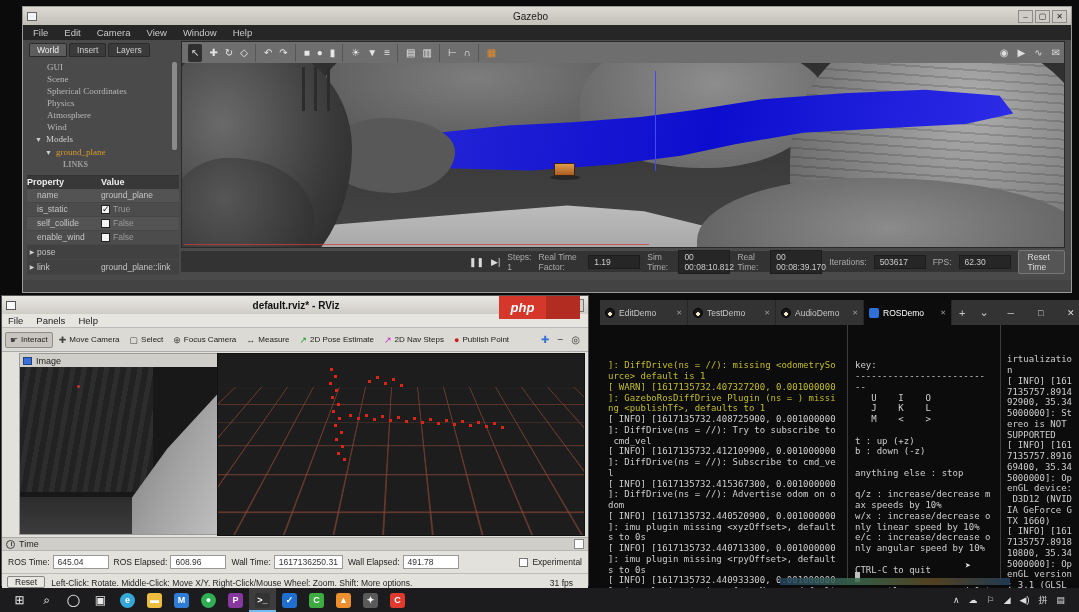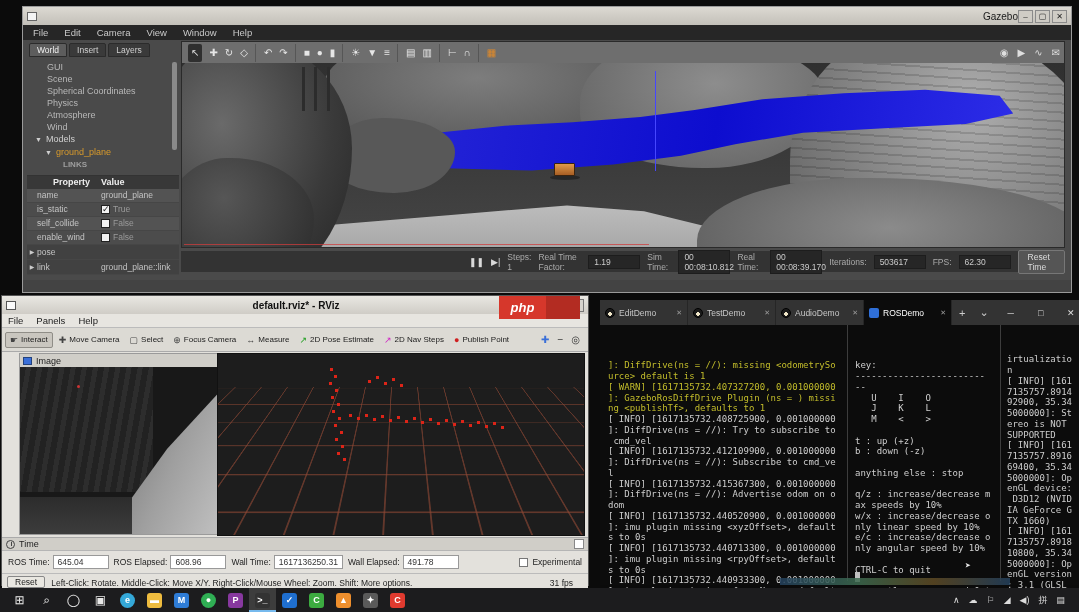--- a/index.html
+++ b/index.html
@@ -3,42 +3,42 @@
 <meta charset="utf-8">
 <style>
   * { box-sizing: border-box; margin: 0; padding: 0; }
   body { margin:0; background:#000; font-family:"Liberation Sans", sans-serif; }
   #screen { position:relative; width:1079px; height:612px; background:#0b0b0b; overflow:hidden; }
 
   
   #gazebo { position:absolute; left:22px; top:6px; width:1050px; height:287px; background:#434343; border:1px solid #9a9a9a; }
   .gz-titlebar { height:18px; background:linear-gradient(#dcd9d2,#c3c0b9); display:flex; align-items:center; padding:0 4px; font-size:10px; color:#1a1a1a; }
   .gz-titlebar .win-ic { width:10px; height:9px; background:#f4f4f4; border:1px solid #666; margin-right:6px; }
-  .gz-title { flex:1; text-align:right; }
+  .gz-title { flex:1; text-align:center; }
   .winbtns { display:flex; gap:2px; }
   .winbtns span { width:15px; height:13px; background:#cfccc5; border:1px solid #8a8a8a; font-size:8px; display:flex; align-items:center; justify-content:center; color:#222; }
   .gz-menubar { height:15px; background:#262626; display:flex; align-items:center; gap:16px; padding-left:10px; font-size:9.5px; color:#c9c9c9; }
   .gz-menubar span { cursor:default; }
   .gz-body { position:relative; height:240px; background:#4a4a4a; }
 
   
   .gz-left { position:absolute; left:4px; top:2px; width:152px; bottom:4px; background:#4a4a4a; }
   .gz-tabs { display:flex; gap:2px; padding:1px 2px; }
   .gz-tab { font-size:8.5px; color:#cfcfcf; background:#3a3a3a; border:1px solid #2b2b2b; padding:1px 7px; border-radius:2px 2px 0 0; }
   .gz-tab.active { background:#5d5d5d; color:#f0f0f0; }
-  .gz-tree { position:relative; padding:3px 0 2px 6px; }
+  .gz-tree { position:relative; padding:3px 0 2px 6px;font-family:Liberation Serif, serif; }
   .tree-row { font-size:9px; color:#b8b8b8; line-height:12px; padding-left:14px; white-space:nowrap; }
   .tree-row.models { padding-left:2px; color:#cfcfcf; }
   .tree-row.gp { padding-left:12px; color:#d89a2b; }
   .tree-row.links { padding-left:30px; color:#9f9f9f; font-weight:bold; font-size:8px; }
   .tri::before { content:"▼"; font-size:7px; color:#cfcfcf; margin-right:4px; }
   .gz-scroll { position:absolute; right:2px; top:4px; width:5px; height:88px; background:#8a8a8a; border-radius:2px; }
   .prop-table { margin-top:2px; border-top:1px solid #333; }
   .prop-head { display:flex; background:#383838; font-size:9px; font-weight:bold; color:#eee; line-height:13px; }
-  .prop-head span:first-child { width:74px; padding-left:26px; }
+  .prop-head span:first-child { width:74px; padding-left:0; }
   .prop-row { display:flex; align-items:center; font-size:8.5px; color:#c4c4c4; line-height:13px; background:#535353; border-bottom:1px solid #464646; }
   .prop-row:nth-child(even) { background:#4c4c4c; }
   .prop-row .arrow { width:10px; text-align:center; }
   .prop-row.k-group { background:#414141; }
   .prop-row.k-group .arrow::before { content:"▶"; font-size:6px; color:#ccc; }
   .prop-name { width:64px; }
   .prop-box { display:none; }
   .prop-row.k-check .prop-box { display:inline-block; width:9px; height:9px; background:#f2f2f2; border:1px solid #222; margin-right:3px; position:relative; }
   .prop-row.k-check.on .prop-box::after { content:"✓"; position:absolute; left:0px; top:-3px; font-size:9px; color:#222; }
   .prop-row.k-check .prop-val { color:#9a9a9a; }

